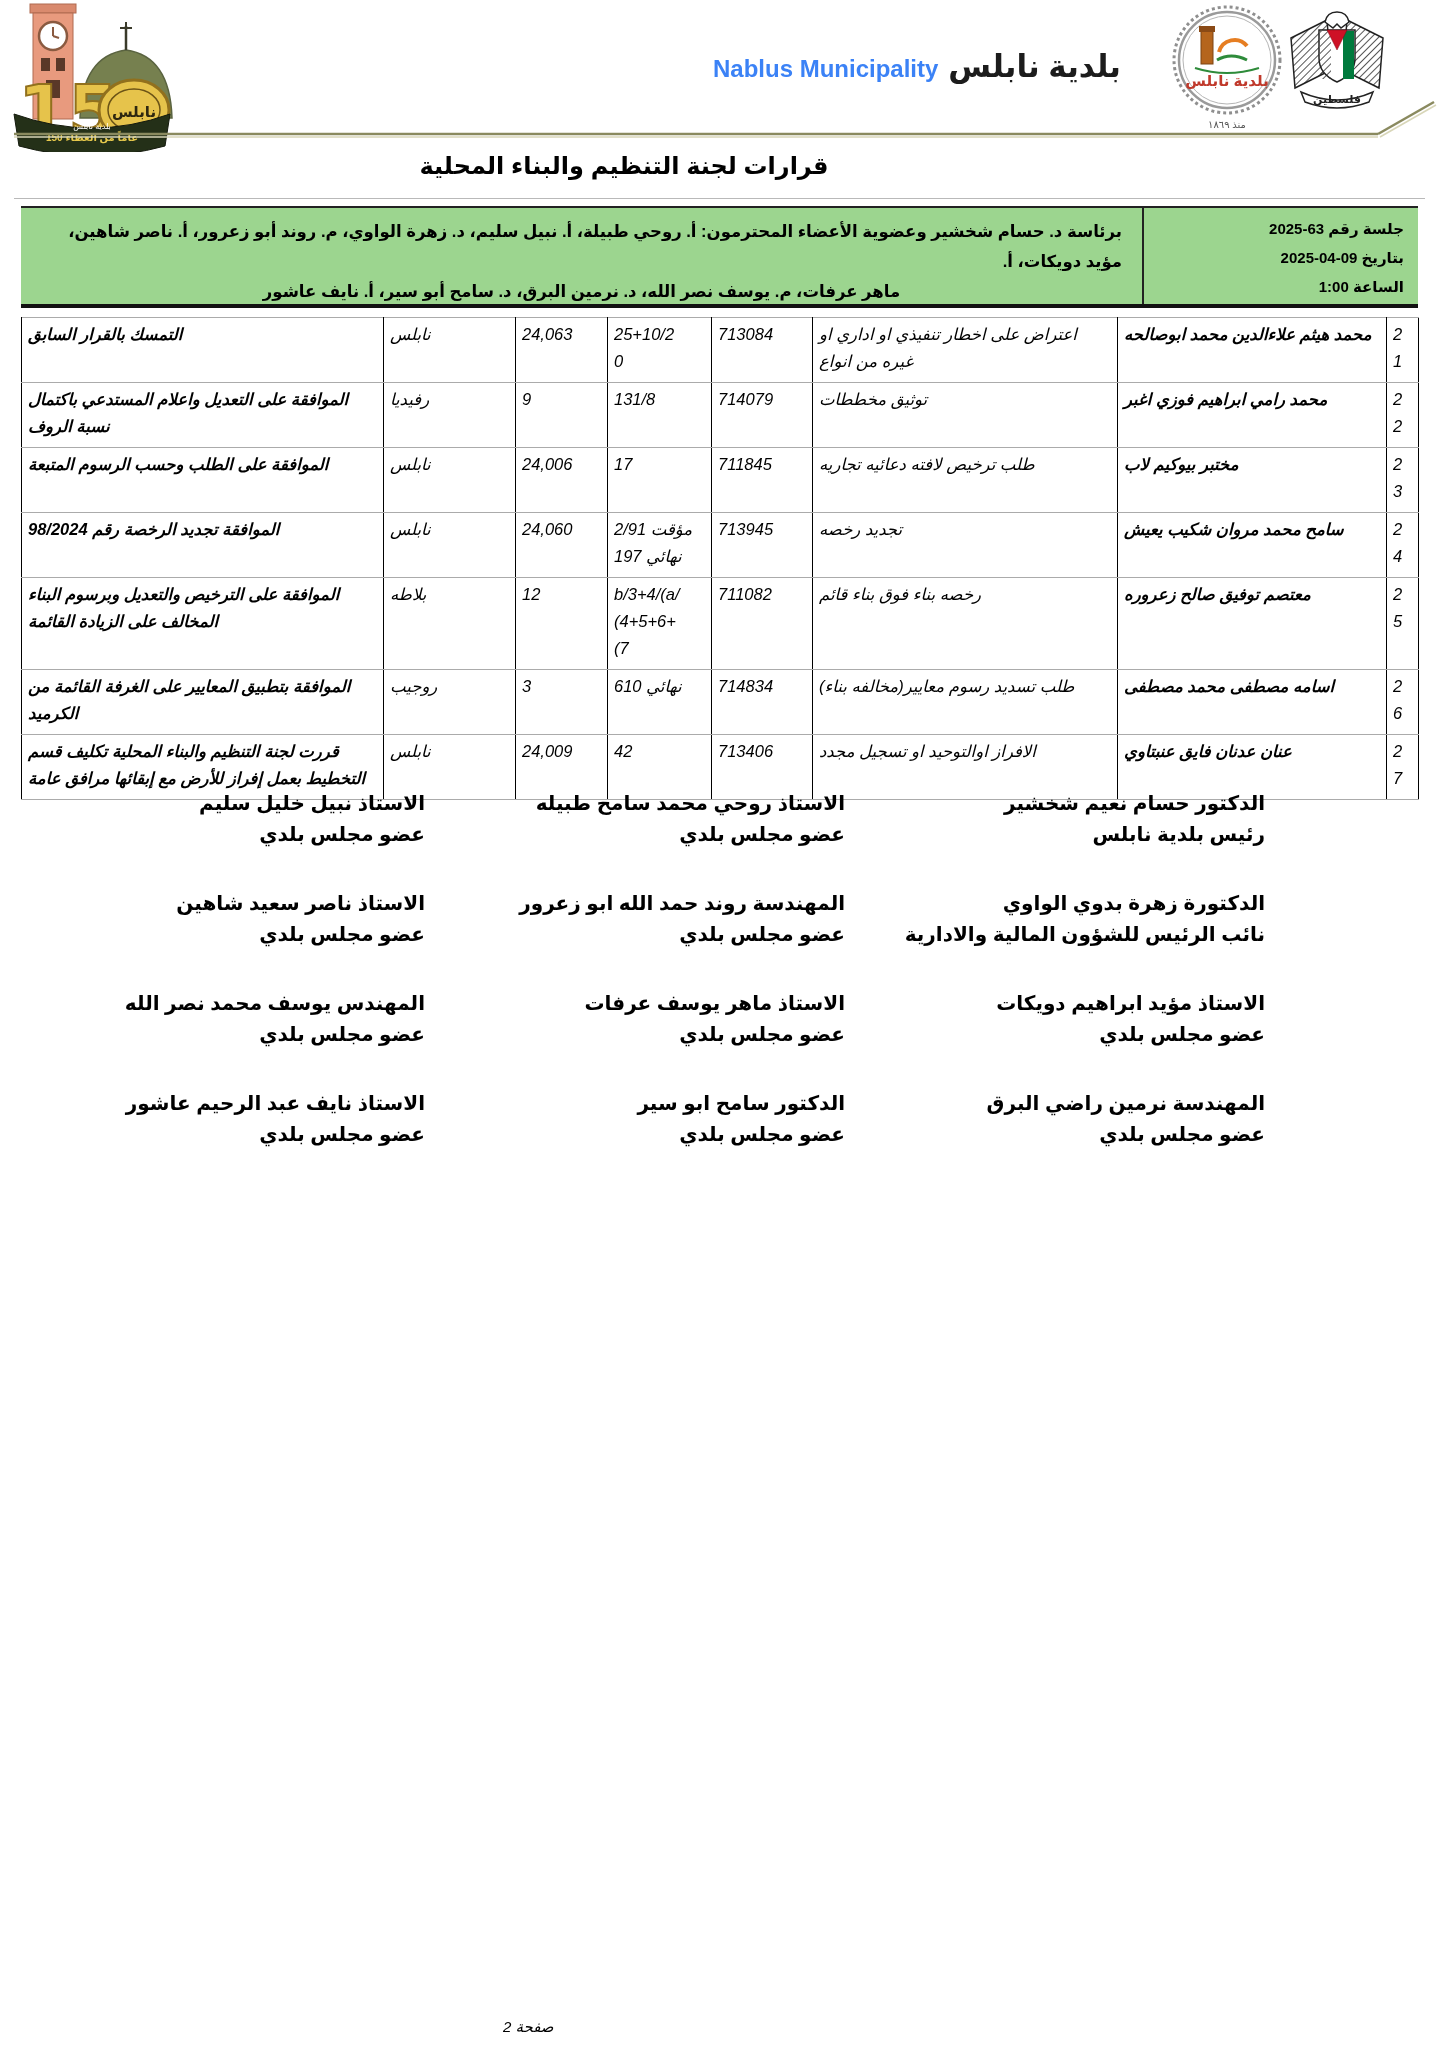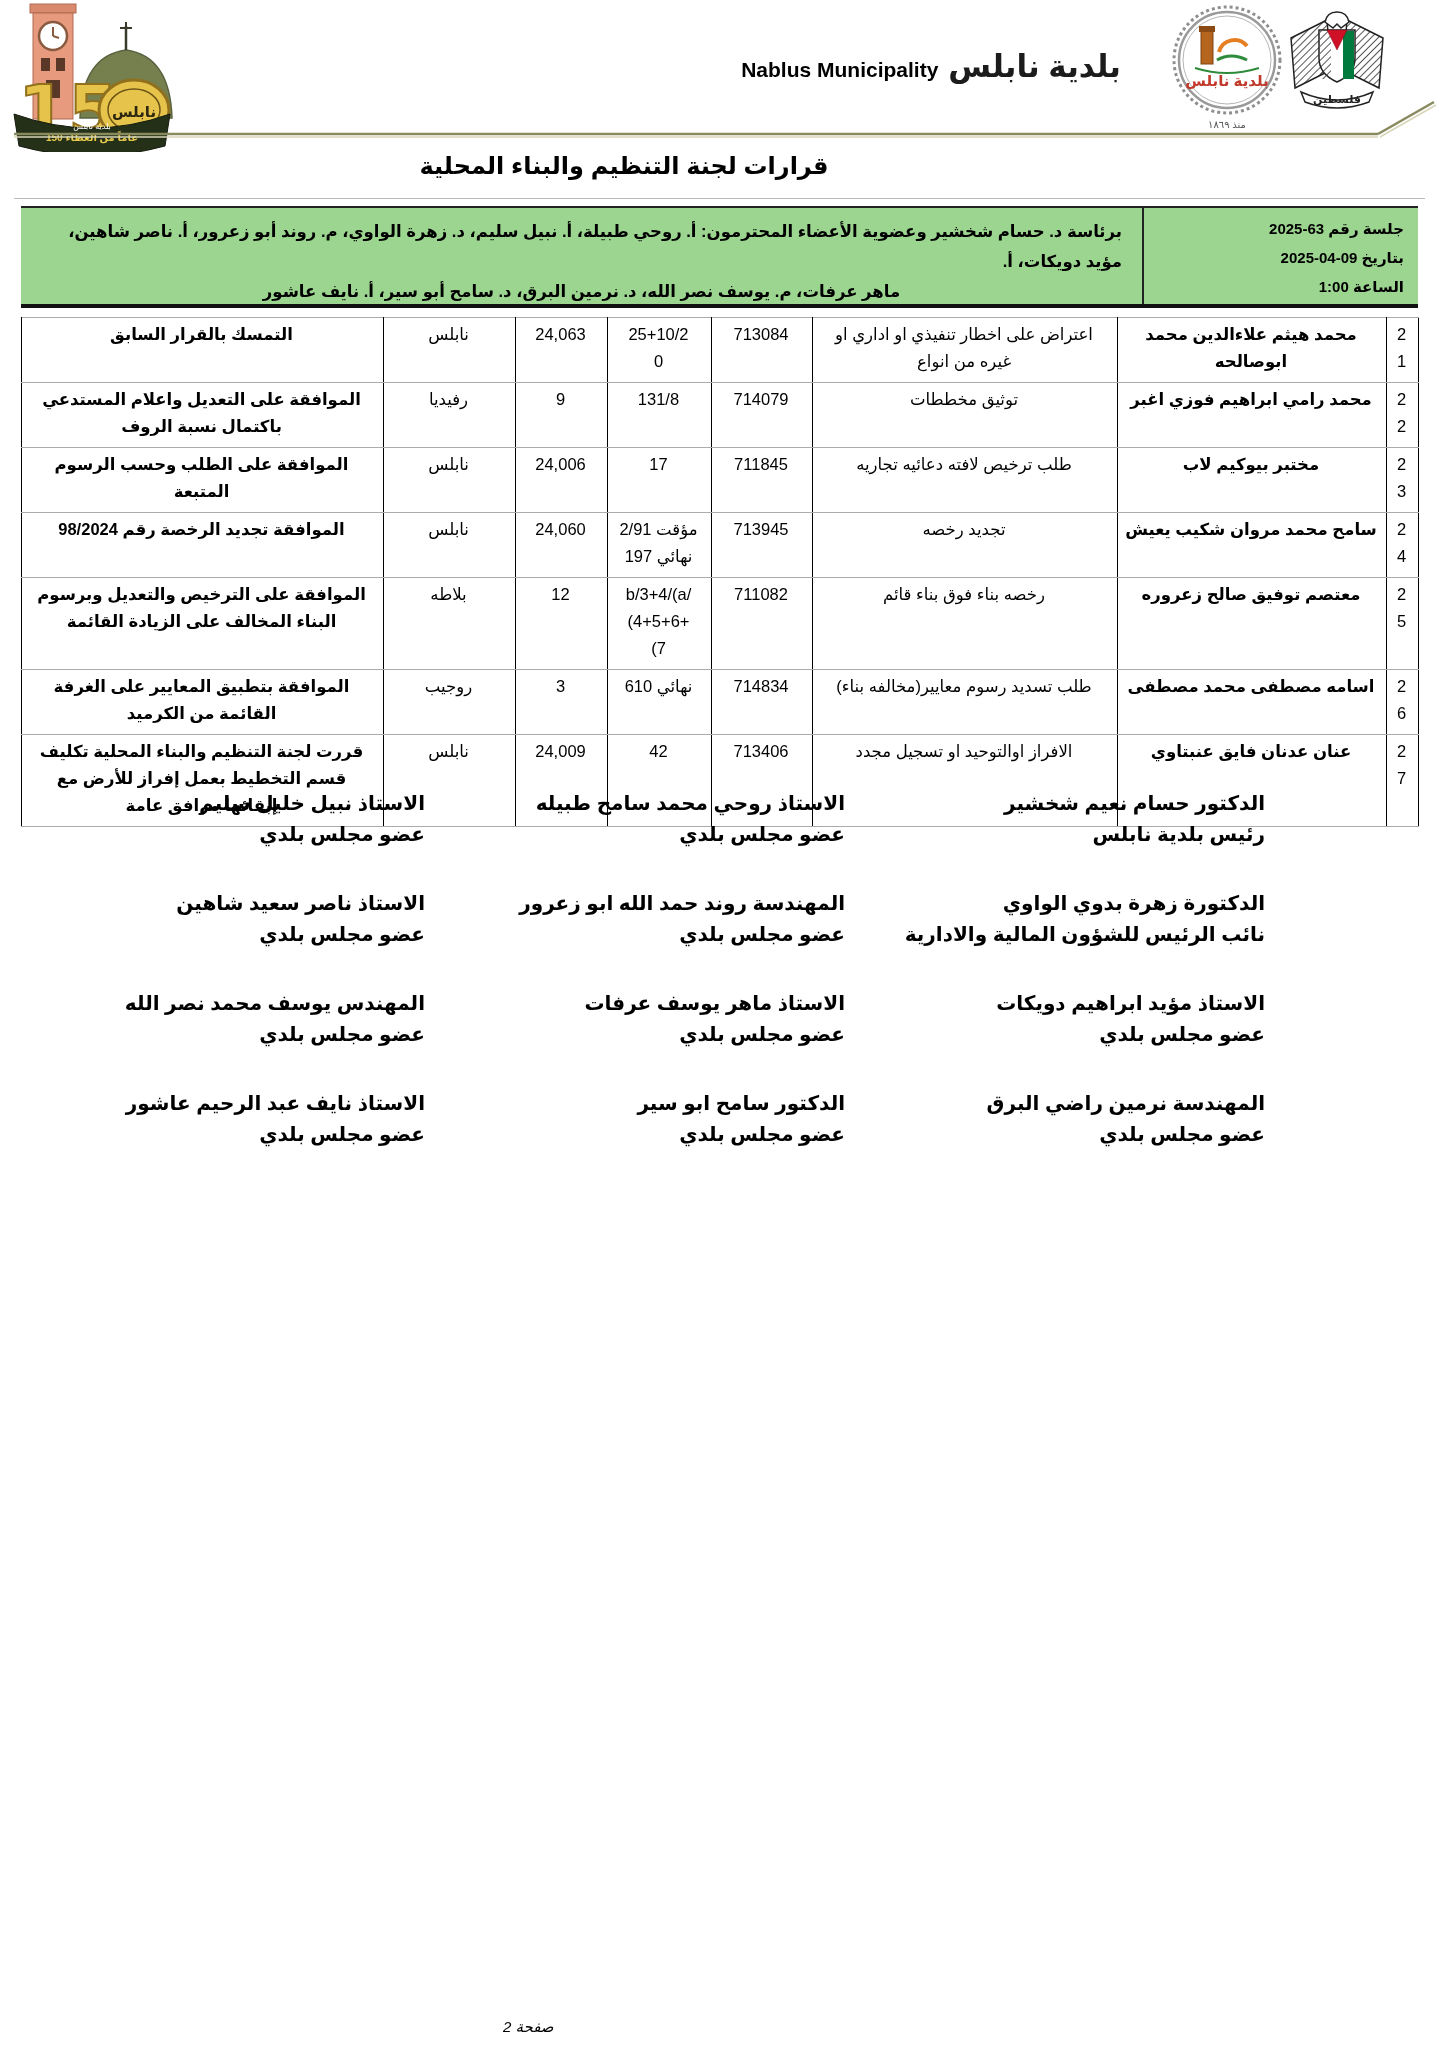--- a/index.html
+++ b/index.html
@@ -4,21 +4,21 @@
 <style>
   html,body{margin:0;padding:0;background:#ffffff;}
   body{width:1439px;height:2048px;overflow:hidden;position:relative;
        font-family:"Liberation Sans","DejaVu Sans",sans-serif;color:#000;}
   .page{position:absolute;inset:0;background:#fff;}
 
   
   .header{position:absolute;top:0;left:0;width:1439px;height:150px;}
   .logo-150{position:absolute;left:10px;top:0;}
   .brand{position:absolute;right:318px;top:48px;display:flex;align-items:baseline;gap:10px;direction:ltr;}
-  .brand-en{font-size:21px;font-weight:bold;color:#000000;}
+  .brand-en{font-size:24px;font-weight:bold;color:#3b82f6;}
   .brand-ar{font-size:31px;font-weight:bold;color:#1c1c1c;}
   .seal{position:absolute;right:156px;top:4px;}
   .emblem{position:absolute;right:52px;top:8px;}
   .header-rule{position:absolute;left:0;top:96px;width:1439px;height:54px;}
 
   
   .doc-title{position:absolute;top:152px;left:0;width:1248px;text-align:center;
              font-size:24px;font-weight:bold;}
   .title-rule{position:absolute;top:198px;left:14px;width:1411px;height:1px;background:#b9b9b9;}
 
@@ -31,21 +31,21 @@
   .attendees{flex:1;padding:8px 20px 0 20px;font-weight:bold;font-size:16.5px;line-height:30px;}
   .attendees .l1{}
   .attendees .l2{text-align:center;}
 
   
   table.decisions{position:absolute;top:317px;left:21px;width:1397px;direction:rtl;
                   border-collapse:collapse;table-layout:fixed;
                   border-top:1px solid #ababab;border-right:1px solid #000;}
   table.decisions td{border-left:1px solid #000;border-bottom:1px solid #ababab;
                      vertical-align:top;padding:3px 8px 7px 6px;font-size:16.5px;
-                     line-height:27px;text-align:center;word-wrap:break-word;}
+                     line-height:27px;text-align:left;word-wrap:break-word;font-style:italic;}
   td.c-no{padding:3px 2px 3px 2px;}
   td.c-name,td.c-decision{font-weight:bold;font-size:17px;}
   td.c-parcel{white-space:pre-line;unicode-bidi:plaintext;}
   td.c-request,td.c-block{direction:ltr;text-align:right;}
 
   
   .signatures{position:absolute;top:788px;left:5px;width:1260px;direction:rtl;
               display:grid;grid-template-columns:1fr 1fr 1fr;grid-auto-rows:100px;}
   .sig{text-align:right;font-weight:bold;font-size:20px;line-height:31px;}
 

